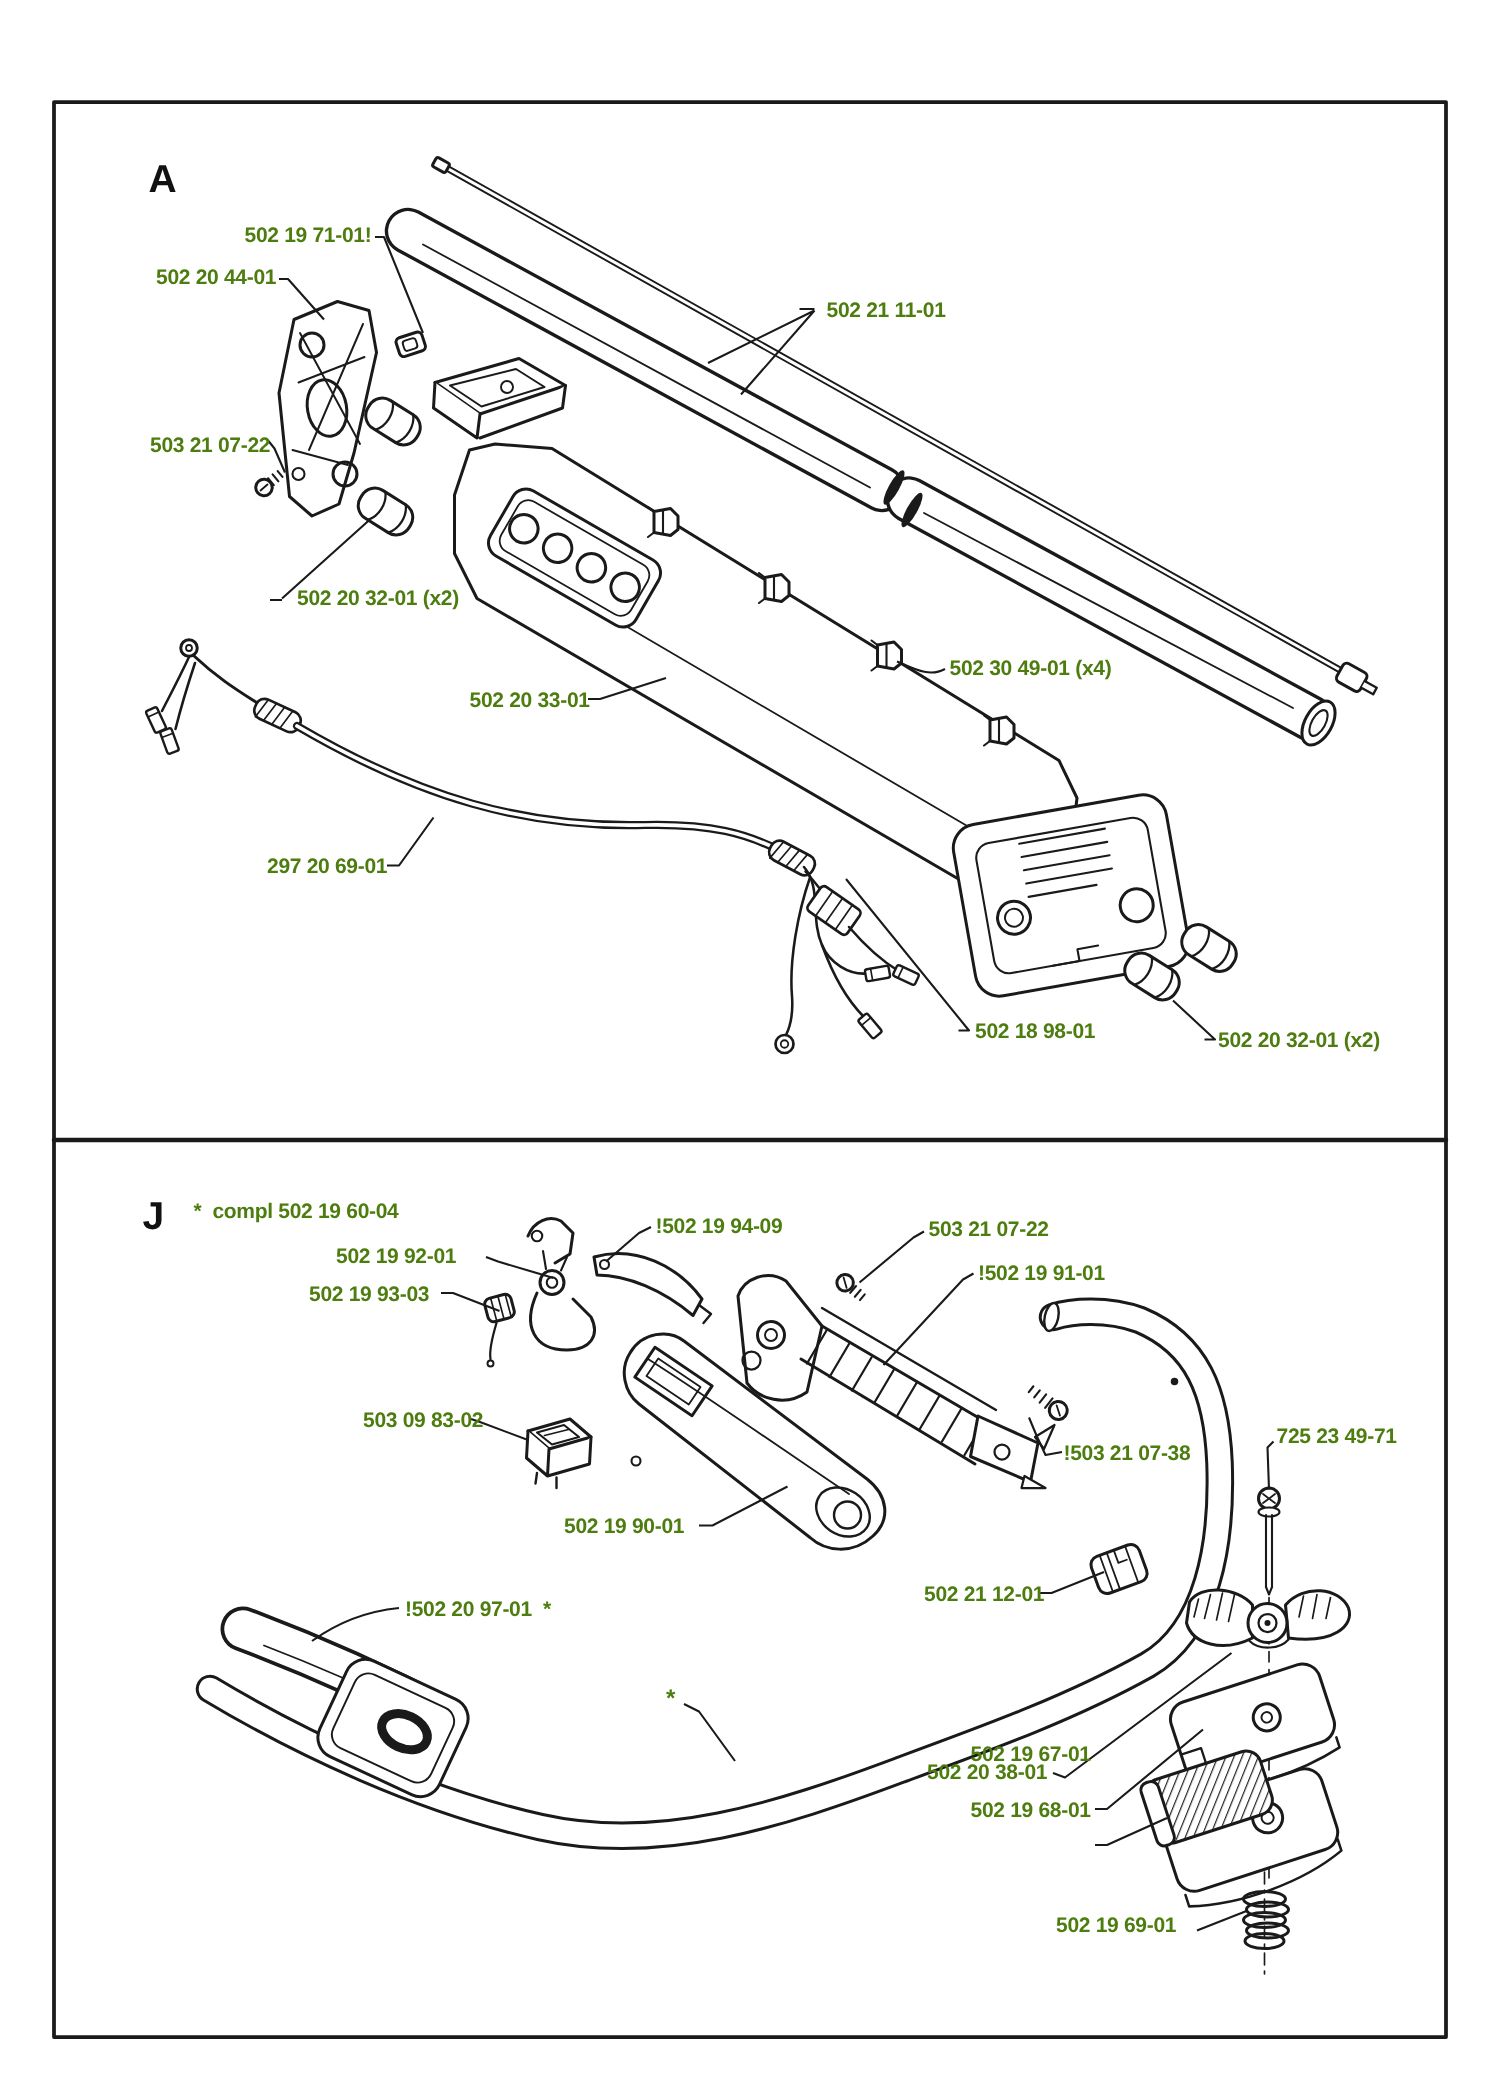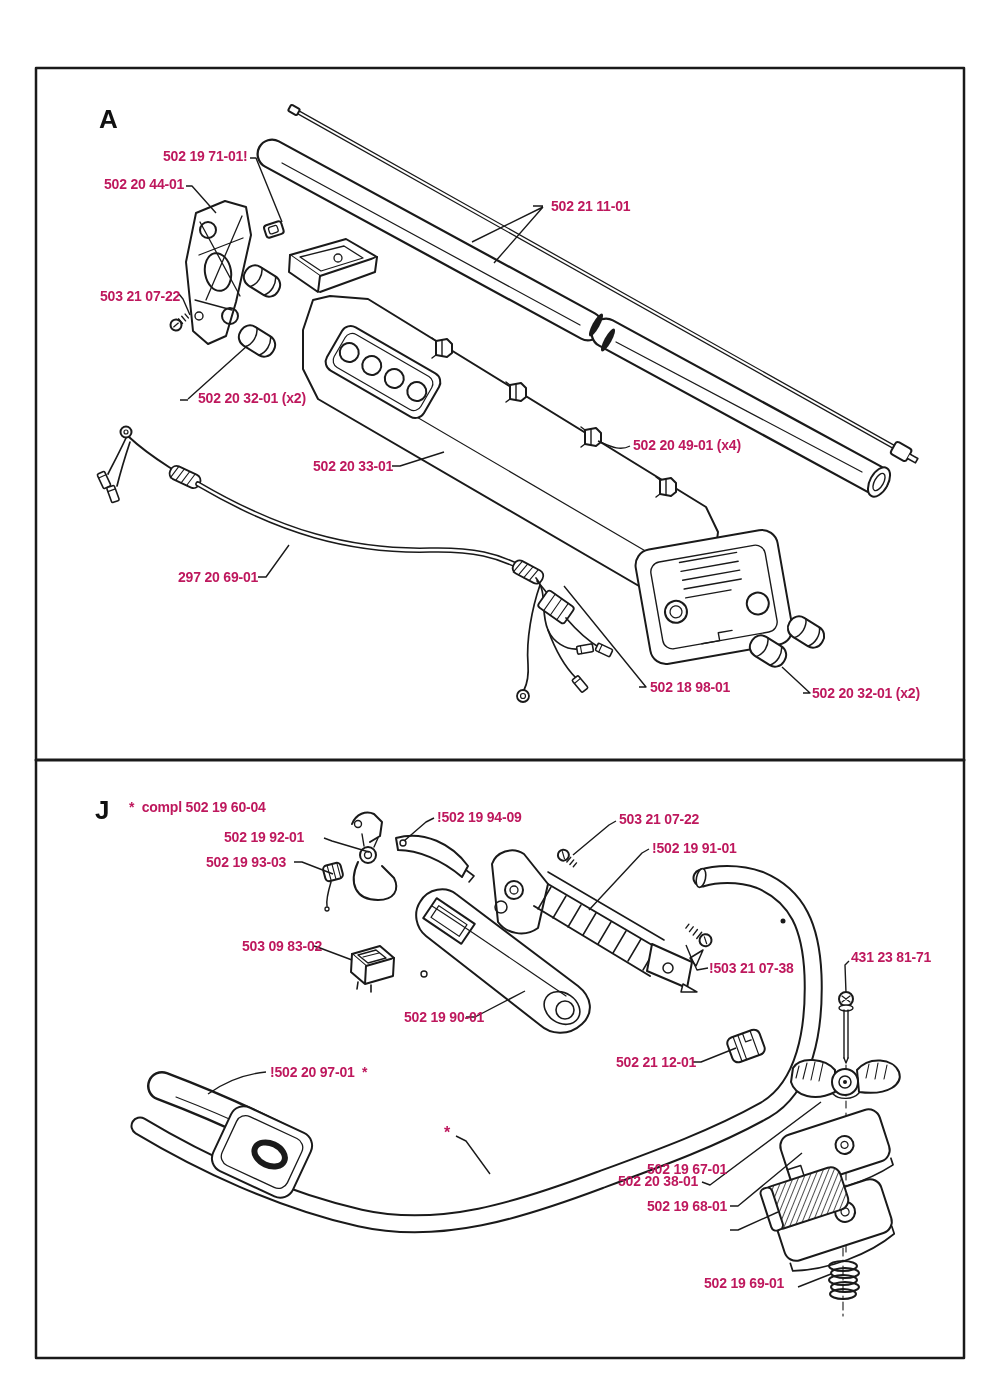--- a/index.html
+++ b/index.html
@@ -1,20 +1,20 @@
 <!DOCTYPE html>
 <html><head>
 <meta charset="utf-8">
 <style>
   html,body{margin:0;padding:0;background:#ffffff;}
   #stage{position:relative;width:1000px;height:1385px;background:#ffffff;overflow:hidden;
          font-family:"Liberation Sans",sans-serif;}
   #art{position:absolute;left:0;top:0;}
   .lbl{position:absolute;font:bold 14px "Liberation Sans",sans-serif;letter-spacing:-0.2px;
-       color:#be185d;white-space:pre;line-height:1.1;}
+       color:#4d7c0f;white-space:pre;line-height:1.1;}
   .letter{position:absolute;font:bold 26px "Liberation Sans",sans-serif;color:#111;}
   .star{font-size:16px;}
 </style>
 </head>
 <body>
 
 <div id="stage">
 
 <svg id="art" width="1000" height="1385" viewBox="0 0 1000 1385">
   <defs>
@@ -338,35 +338,35 @@
 
   <div class="letter" style="left:99px;top:104px">A</div>
   <div class="letter" style="left:95px;top:795px">J</div>
   <div class="lbl" style="left:129px;top:800px">*  compl 502 19 60-04</div>
 
   <div class="lbl" style="left:163px;top:149px">502 19 71-01!</div>
   <div class="lbl" style="left:104px;top:177px">502 20 44-01</div>
   <div class="lbl" style="left:551px;top:199px">502 21 11-01</div>
   <div class="lbl" style="left:100px;top:289px">503 21 07-22</div>
   <div class="lbl" style="left:198px;top:391px">502 20 32-01 (x2)</div>
-  <div class="lbl" style="left:633px;top:438px">502 20 49-01 (x4)</div>
+  <div class="lbl" style="left:633px;top:438px">502 30 49-01 (x4)</div>
   <div class="lbl" style="left:313px;top:459px">502 20 33-01</div>
   <div class="lbl" style="left:178px;top:570px">297 20 69-01</div>
   <div class="lbl" style="left:650px;top:680px">502 18 98-01</div>
   <div class="lbl" style="left:812px;top:686px">502 20 32-01 (x2)</div>
 
   <div class="lbl" style="left:224px;top:830px">502 19 92-01</div>
   <div class="lbl" style="left:206px;top:855px">502 19 93-03</div>
   <div class="lbl" style="left:437px;top:810px">!502 19 94-09</div>
   <div class="lbl" style="left:619px;top:812px">503 21 07-22</div>
   <div class="lbl" style="left:652px;top:841px">!502 19 91-01</div>
   <div class="lbl" style="left:242px;top:939px">503 09 83-02</div>
-  <div class="lbl" style="left:404px;top:1010px">502 19 90-01</div>
+  <div class="lbl" style="left:376px;top:1010px">502 19 90-01</div>
   <div class="lbl" style="left:709px;top:961px">!503 21 07-38</div>
-  <div class="lbl" style="left:851px;top:950px">431 23 81-71</div>
+  <div class="lbl" style="left:851px;top:950px">725 23 49-71</div>
   <div class="lbl" style="left:616px;top:1055px">502 21 12-01</div>
   <div class="lbl" style="left:270px;top:1065px">!502 20 97-01  *</div>
   <div class="lbl star" style="left:444px;top:1124px">*</div>
   <div class="lbl" style="left:618px;top:1174px">502 20 38-01</div>
   <div class="lbl" style="left:647px;top:1199px">502 19 68-01</div>
   <div class="lbl" style="left:647px;top:1162px">502 19 67-01</div>
   <div class="lbl" style="left:704px;top:1276px">502 19 69-01</div>
 
 </div>
 

